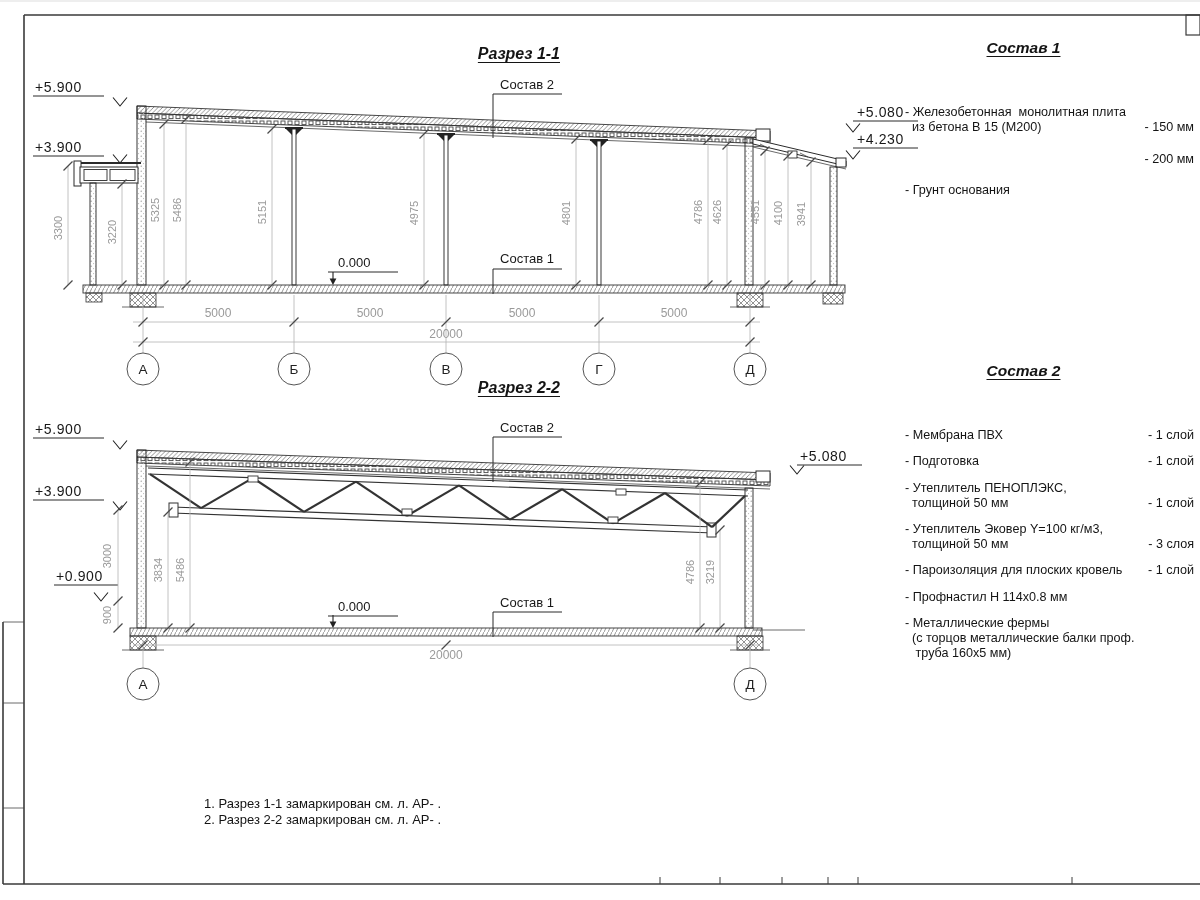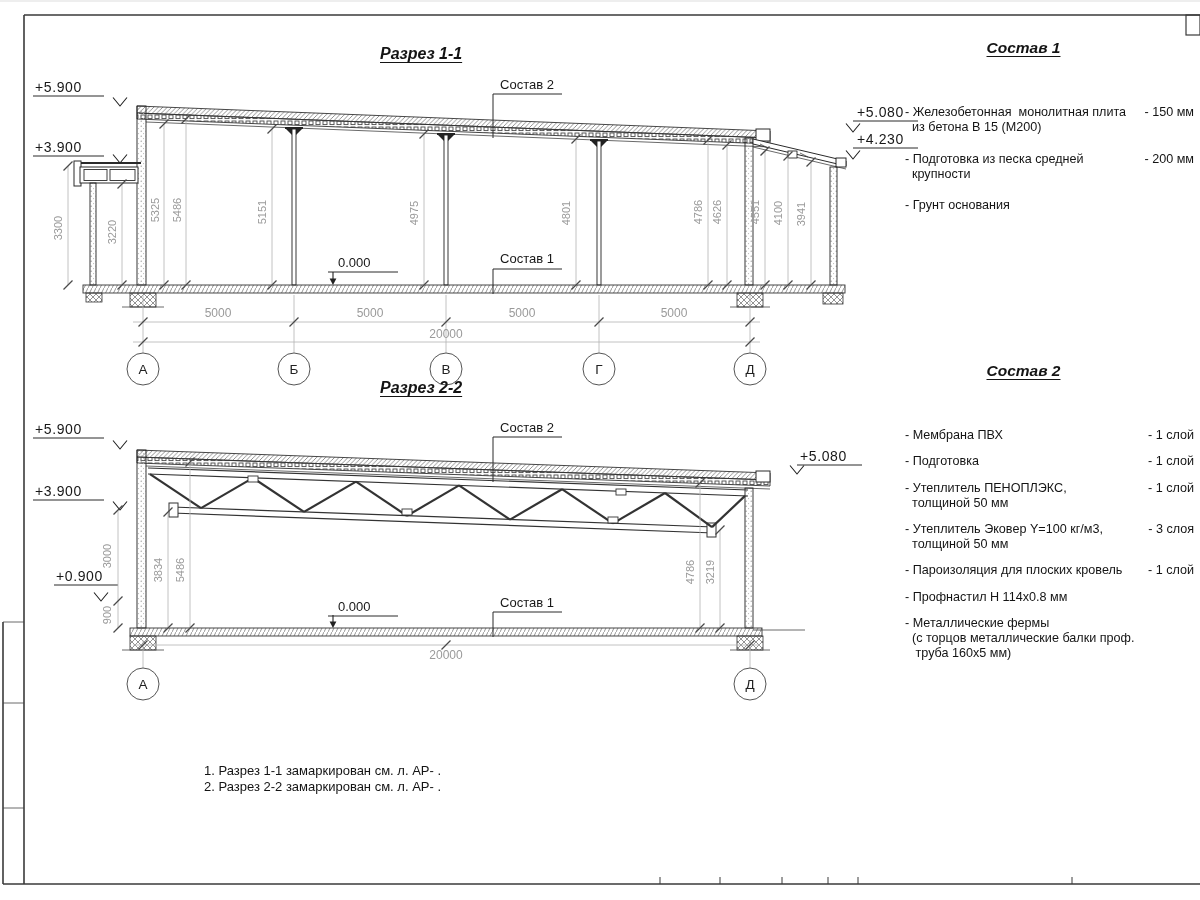--- a/index.html
+++ b/index.html
@@ -9,30 +9,30 @@
   svg text { font-family:"Liberation Sans", sans-serif; }
   .t-dim  { font-size:11px; fill:#9a9a9a; }
   .t-dimb { font-size:12px; fill:#9a9a9a; }
   .t-lbl  { font-size:13px; fill:#181818; }
   .t-elev { font-size:14px; fill:#181818; letter-spacing:0.6px; }
   .t-ax   { font-size:13.5px; fill:#222; }
   .ln   { stroke:#2a2a2a; stroke-width:1; fill:none; }
   .lnt  { stroke:#444; stroke-width:0.8; fill:none; }
   .dml  { stroke:#b3b3b3; stroke-width:0.8; fill:none; }
   .frame{ stroke:#3a3a3a; stroke-width:1.6; fill:none; }
-  .sec-title { position:absolute; width:180px; text-align:left; font-style:italic;
+  .sec-title { position:absolute; width:180px; text-align:right; font-style:italic;
                font-size:16px; font-weight:bold; text-decoration:underline; text-underline-offset:3px; }
   .list { position:absolute; width:289px; font-size:12.6px; line-height:15.2px; }
   .list-title { width:237px; text-align:center; font-style:italic; font-size:15.5px; font-weight:bold;
                 text-decoration:underline; text-underline-offset:3px; margin:0 0 50px 0; }
-  .item { display:flex; align-items:flex-start; margin-bottom:16px; }
+  .item { display:flex; align-items:flex-end; margin-bottom:16px; }
   .list2 .item { margin-bottom:11px; }
   .item .nm { white-space:pre-wrap; }
   .item .vl { margin-left:auto; white-space:nowrap; padding-left:8px; }
-  .notes { position:absolute; left:204px; top:763px; font-size:13px; line-height:15.5px; }
+  .notes { position:absolute; left:204px; top:796px; font-size:13px; line-height:15.5px; }
 </style>
 </head>
 <body>
 
 <div class="page">
 
 <svg width="1200" height="900" viewBox="0 0 1200 900">
   <defs>
     <pattern id="hatchP" width="4.5" height="4.5" patternUnits="userSpaceOnUse">
       <path d="M-1,1 l2,-2 M0,4.5 l4.5,-4.5 M3.5,5.5 l2,-2" stroke="#777" stroke-width="0.8"></path>
@@ -373,22 +373,20 @@
 <div class="sec-title" style="left:380px; top:379px;font-style:italic;">Разрез 2-2</div>
 
 <div class="list" style="left:905px; top:40px;">
   <div class="list-title">Состав 1</div>
   <div class="item">
     <span class="nm">- Железобетонная  монолитная плита
   из бетона В 15 (М200)</span>
     <span class="vl">- 150 мм</span>
   </div>
   <div class="item">
-    <span class="nm">- Подготовка из песка средней
-  крупности</span>
     <span class="vl">- 200 мм</span>
   </div>
   <div class="item">
     <span class="nm">- Грунт основания</span>
     <span class="vl"></span>
   </div>
 </div>
 
 <div class="list list2" style="left:905px; top:363px;">
   <div class="list-title">Состав 2</div>

